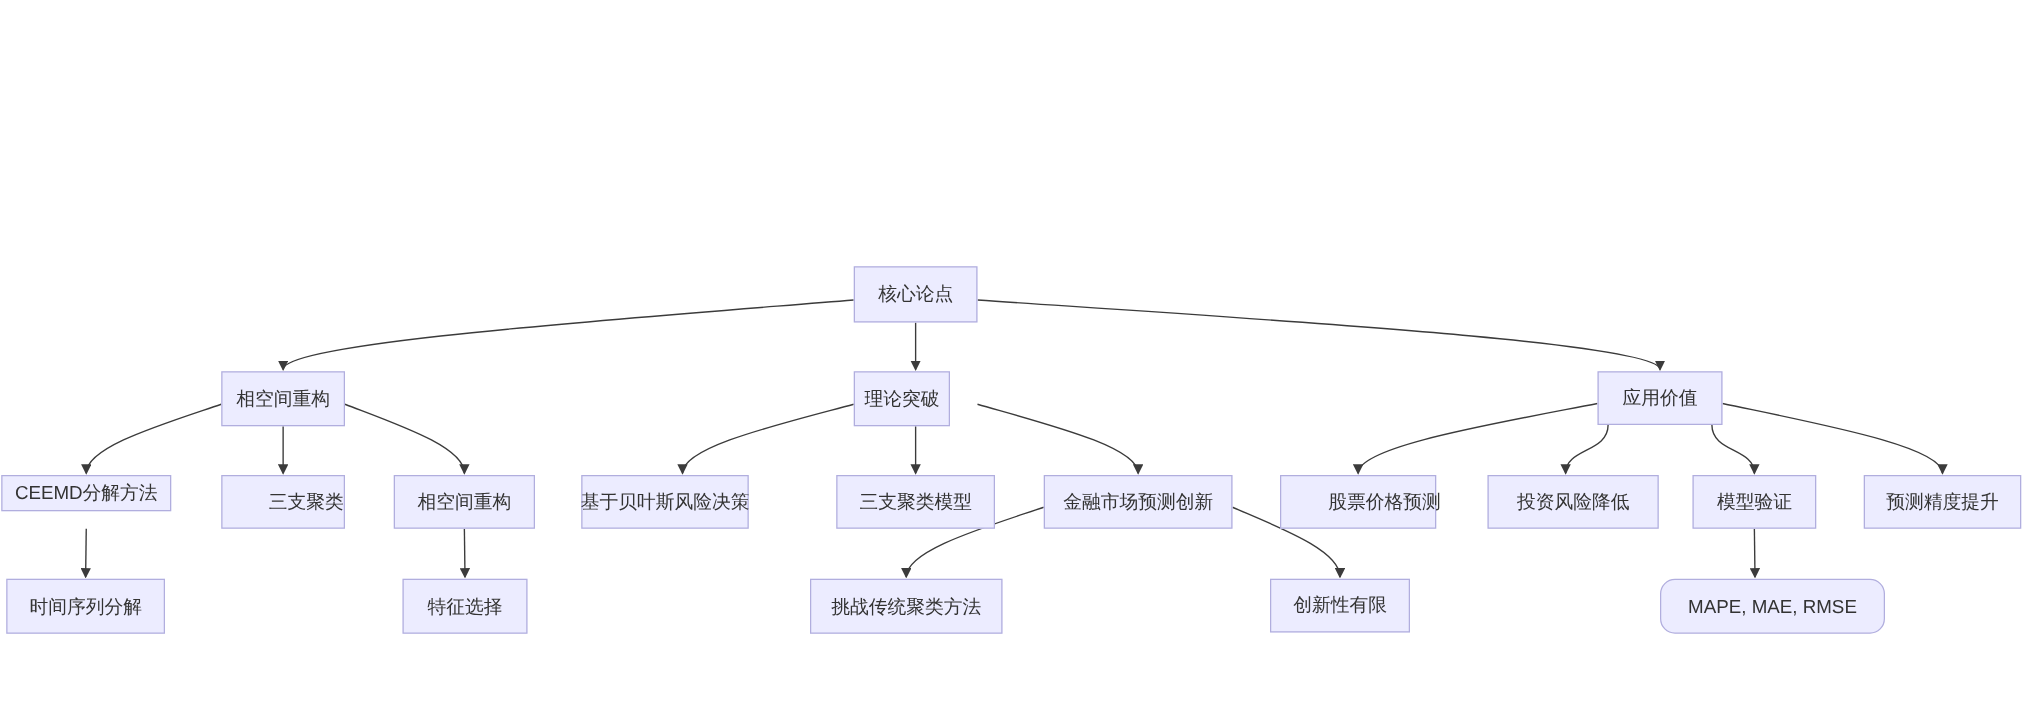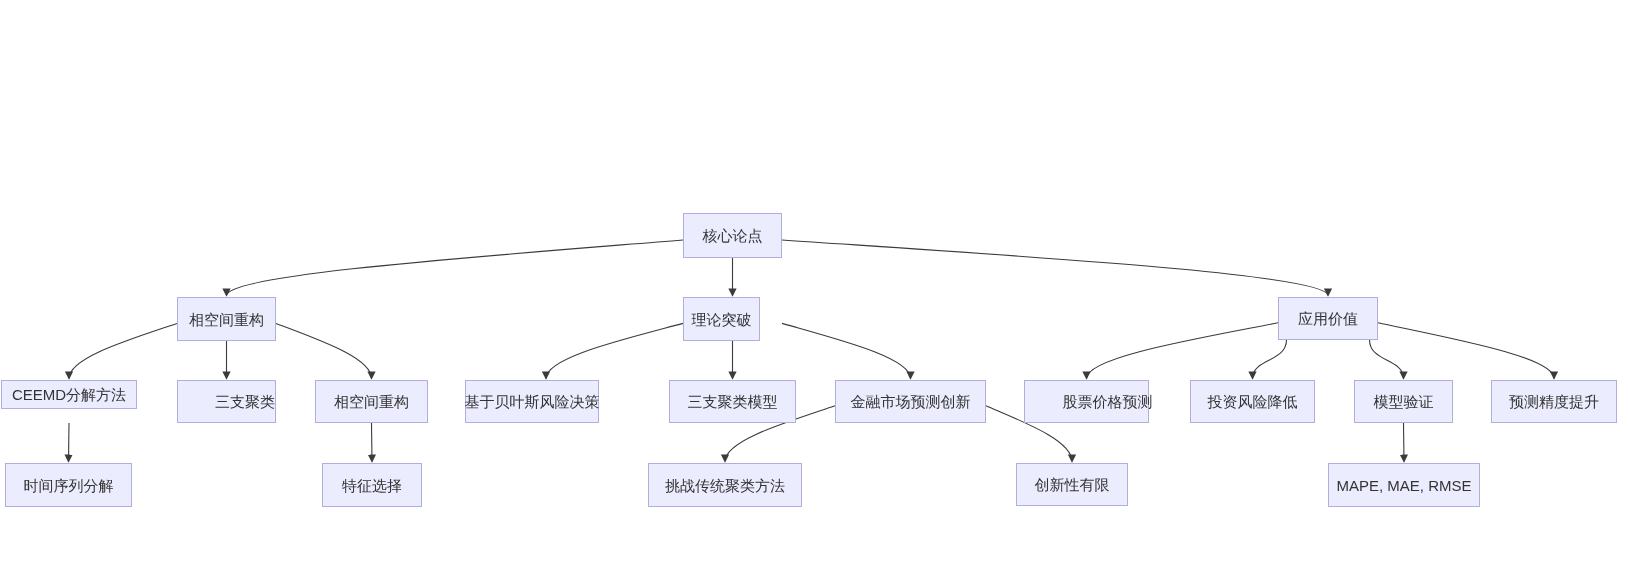--- a/index.html
+++ b/index.html
@@ -113,38 +113,38 @@
       </div>
       <div class="node" style="left: 669px; top: 380px; width: 127px; height: 43px;">
         <span>三支聚类模型</span>
       </div>
       <div class="node" style="left: 835px; top: 380px; width: 151px; height: 43px;">
         <span>金融市场预测创新</span>
       </div>
       <div class="node" style="left: 1024px; top: 380px; width: 125px; height: 43px; padding-left: 42px;">
         <span>股票价格预测</span>
       </div>
-      <div class="node" style="left: 1190px; top: 380px; width: 125px; height: 43px;">
+      <div class="node" style="left: 1190px; top: 380px; width: 137px; height: 43px;">
         <span>投资风险降低</span>
       </div>
       <div class="node" style="left: 1491px; top: 380px; width: 126px; height: 43px;">
         <span>预测精度提升</span>
       </div>
       <div class="node" style="left: 1354px; top: 380px; width: 99px; height: 43px;">
         <span>模型验证</span>
       </div>
       <div class="node" style="left: 5px; top: 463px; width: 127px; height: 44px;">
         <span>时间序列分解</span>
       </div>
       <div class="node" style="left: 322px; top: 463px; width: 100px; height: 44px;">
         <span>特征选择</span>
       </div>
       <div class="node" style="left: 648px; top: 463px; width: 154px; height: 44px;">
         <span>挑战传统聚类方法</span>
       </div>
       <div class="node" style="left: 1016px; top: 463px; width: 112px; height: 43px;">
         <span>创新性有限</span>
       </div>
-      <div class="node" style="left: 1328px; top: 463px; width: 152px; height: 44px;">
+      <div class="node" style="left: 1328px; top: 463px; width: 180px; height: 44px; border-radius: 12px;">
         <span>MAPE, MAE, RMSE</span>
       </div>
     </div>
 </div>
 
 </body></html>

